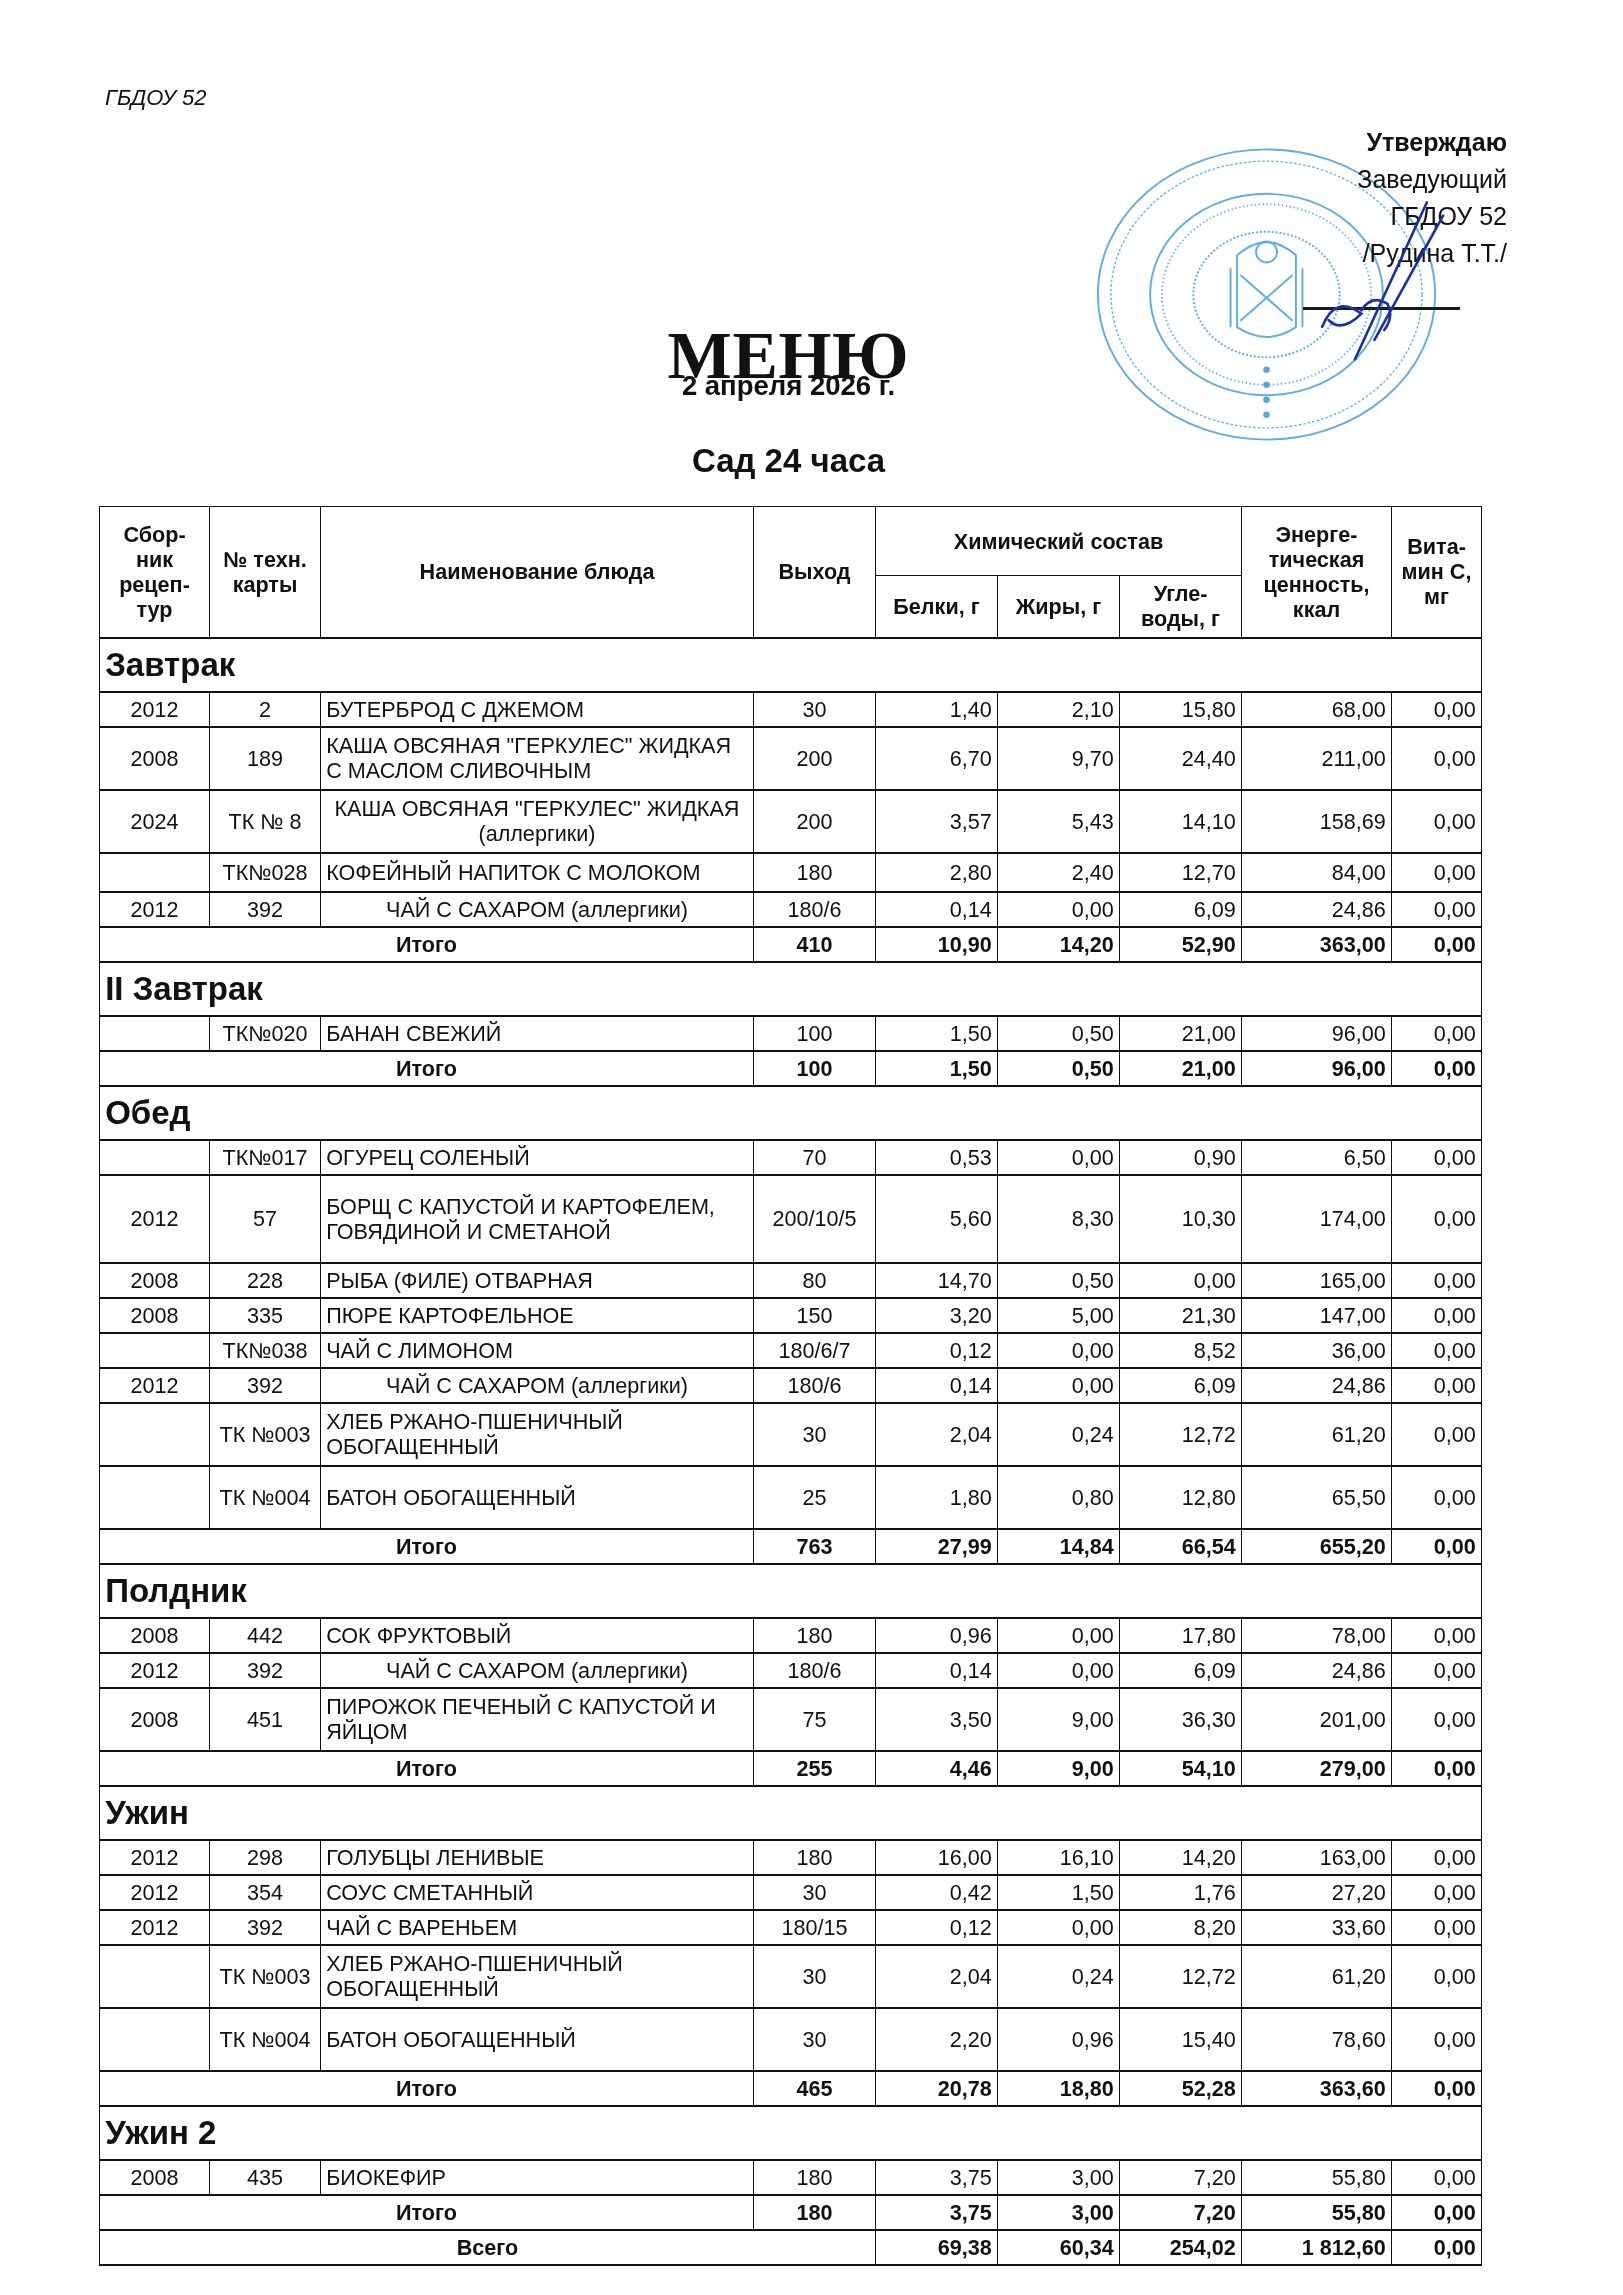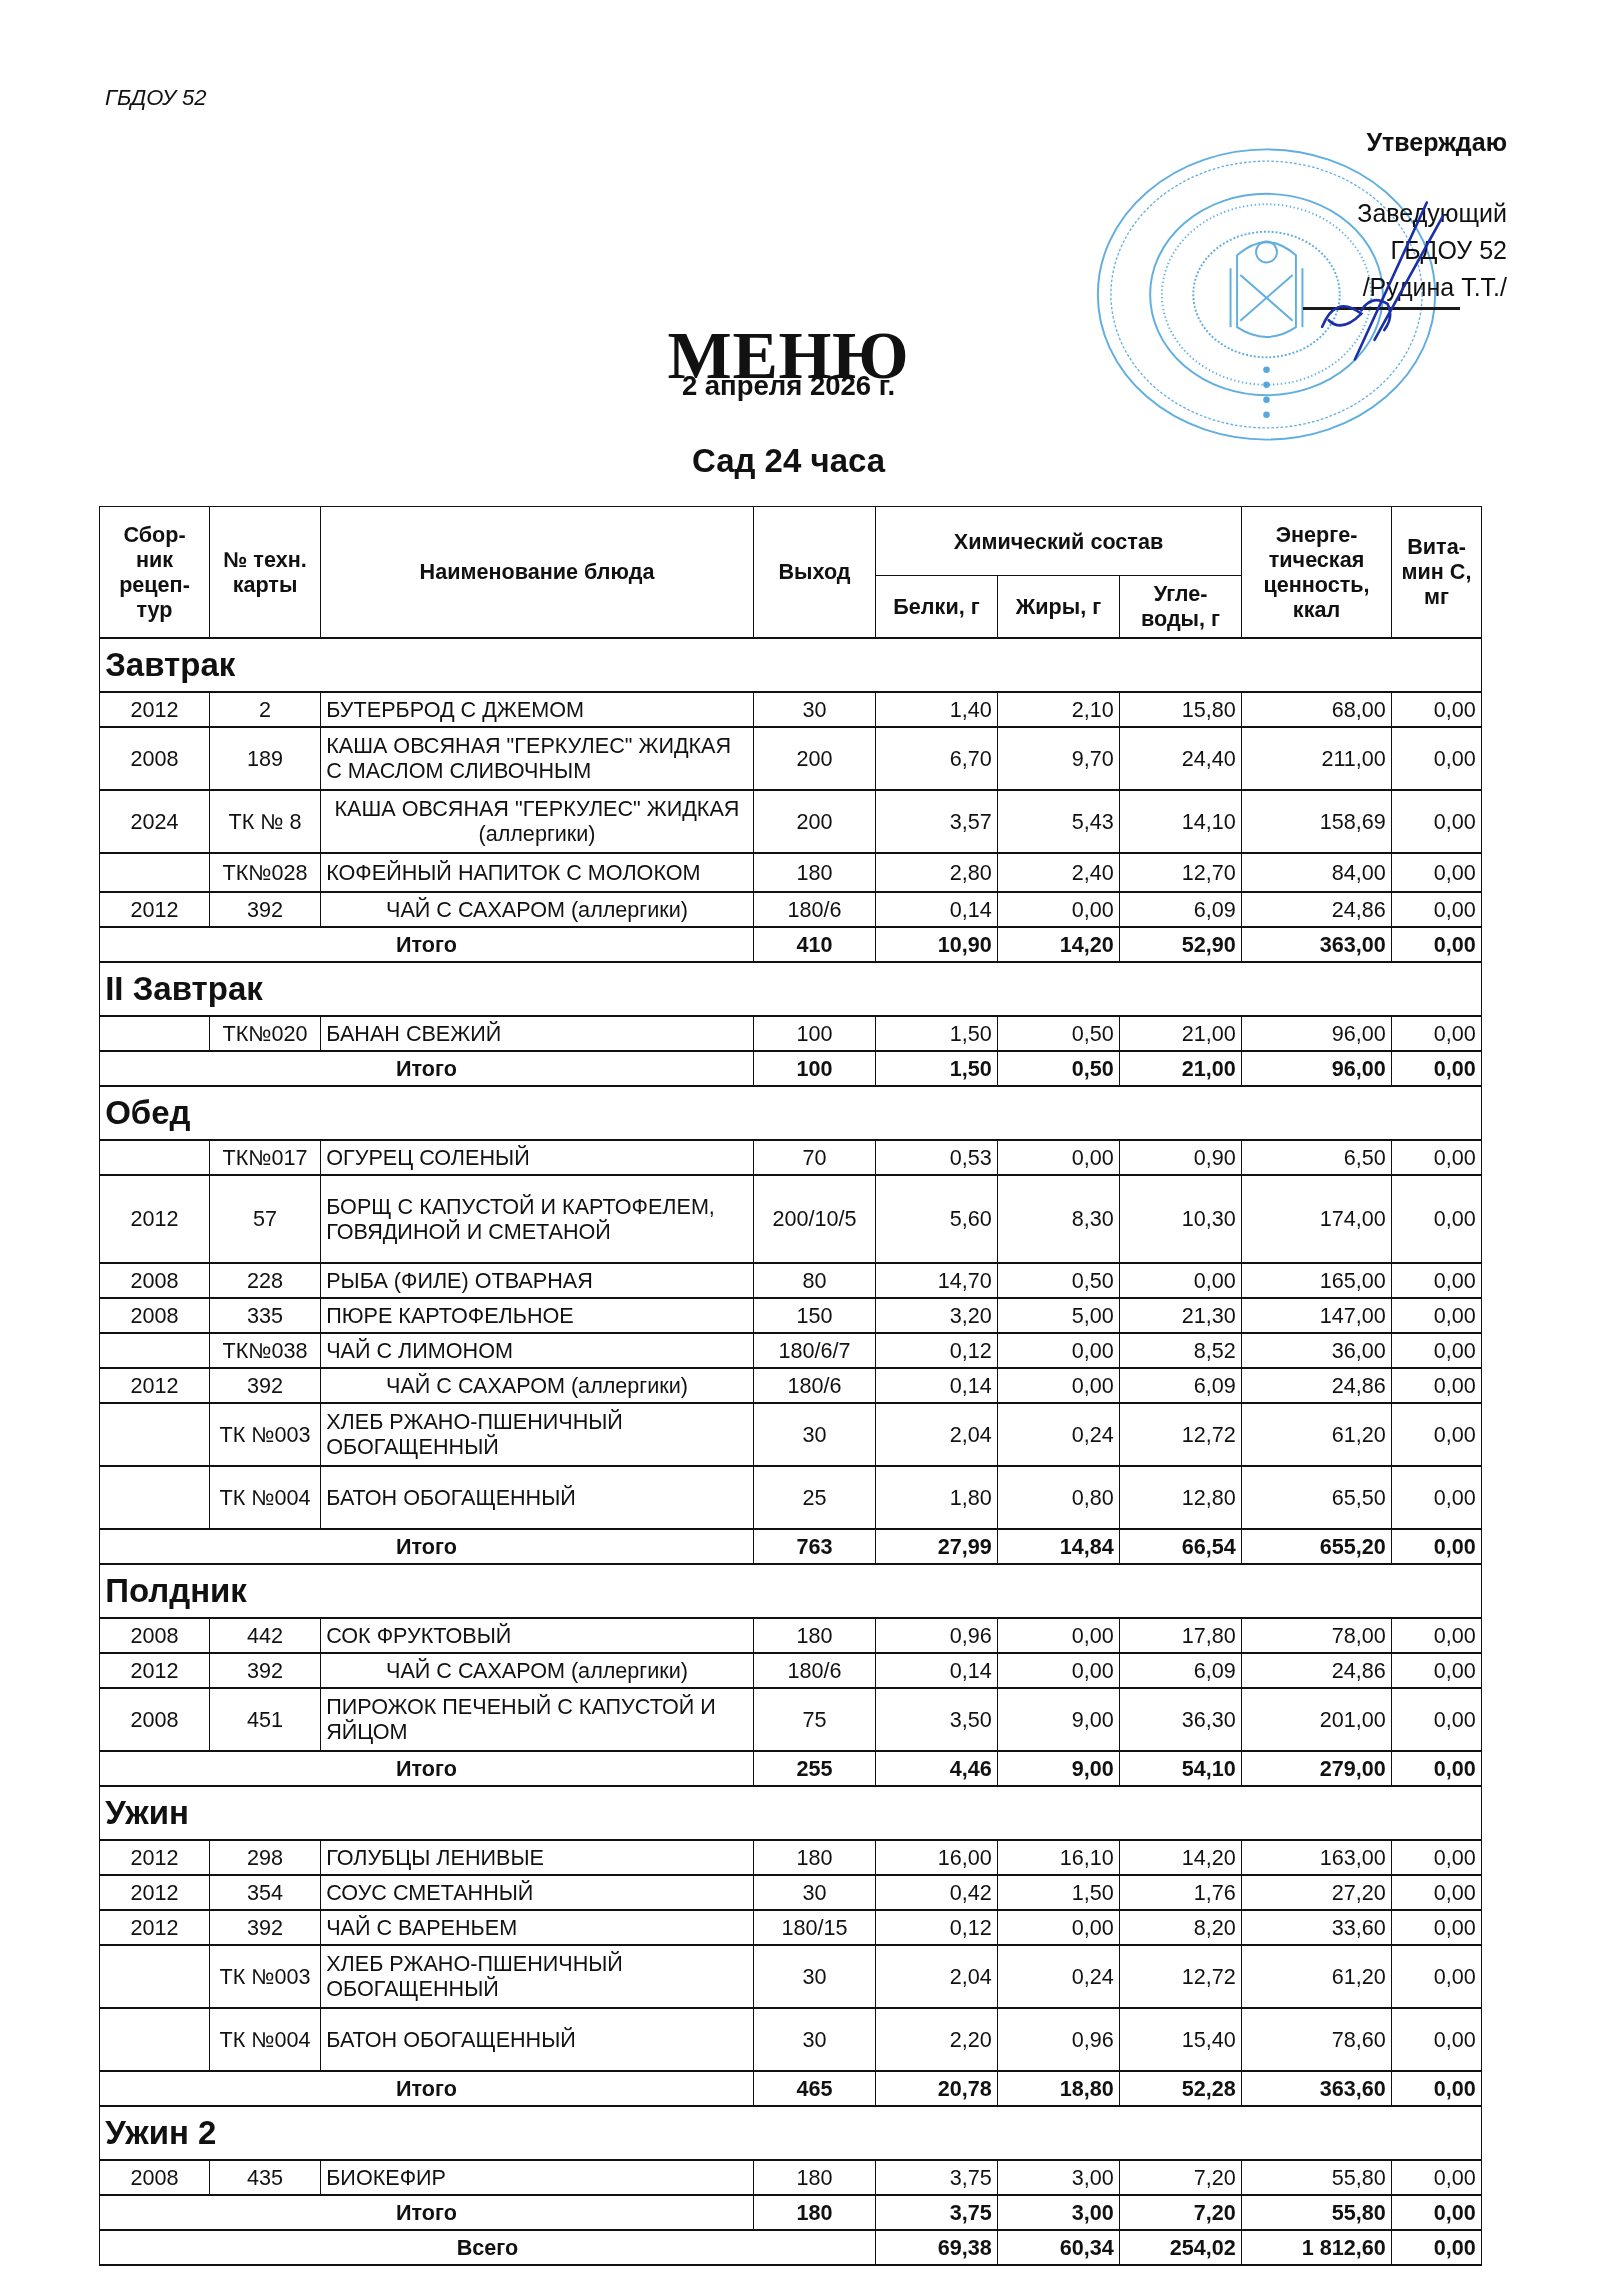--- a/index.html
+++ b/index.html
@@ -1,20 +1,20 @@
 <!DOCTYPE html>
 <html style="font-size:10.5px"><head>
 <meta charset="utf-8">
 <style>
   html, body { margin: 0; padding: 0; background: #ffffff; }
   body { width: 1623px; height: 2295px; position: relative; overflow: hidden; font-family: "Liberation Sans", sans-serif; color: #111; }
   .org { position: absolute; left: 105px; top: 85px; font-size: 22px; font-style: italic; }
   .approve { position: absolute; right: 116px; top: 124px; text-align: right; font-size: 25px; line-height: 37px; }
   .approve .approve-title { font-weight: bold; }
-  .approve .line2 { margin-top: 34px; }
+  .approve .line2 { }
   .sign-line { position: absolute; left: 1303px; top: 307px; width: 157px; height: 2.6px; background: #1a1a1a; }
   .stamp { position: absolute; left: 1090px; top: 144px; width: 353px; height: 301px; }
   .sig { position: absolute; left: 1296px; top: 196px; width: 157px; height: 170px; }
   .title { position: absolute; left: 0; width: 1577px; text-align: center; }
   .t-menu { top: 316px; font-family: "Liberation Serif", serif; font-weight: bold; font-size: 68px; letter-spacing: 0.7px; }
   .t-date { top: 370px; font-weight: bold; font-size: 27.5px; }
   .t-sub { top: 442px; font-weight: bold; font-size: 33px; }
 
   table.menu { position: absolute; left: 99px; top: 506px; border-collapse: collapse; table-layout: fixed; width: 1382px; }
   table.menu td, table.menu th { border: 1.3px solid #111; padding: 0 5.2px; font-size: 21.6px; line-height: 25px; overflow: hidden; }

